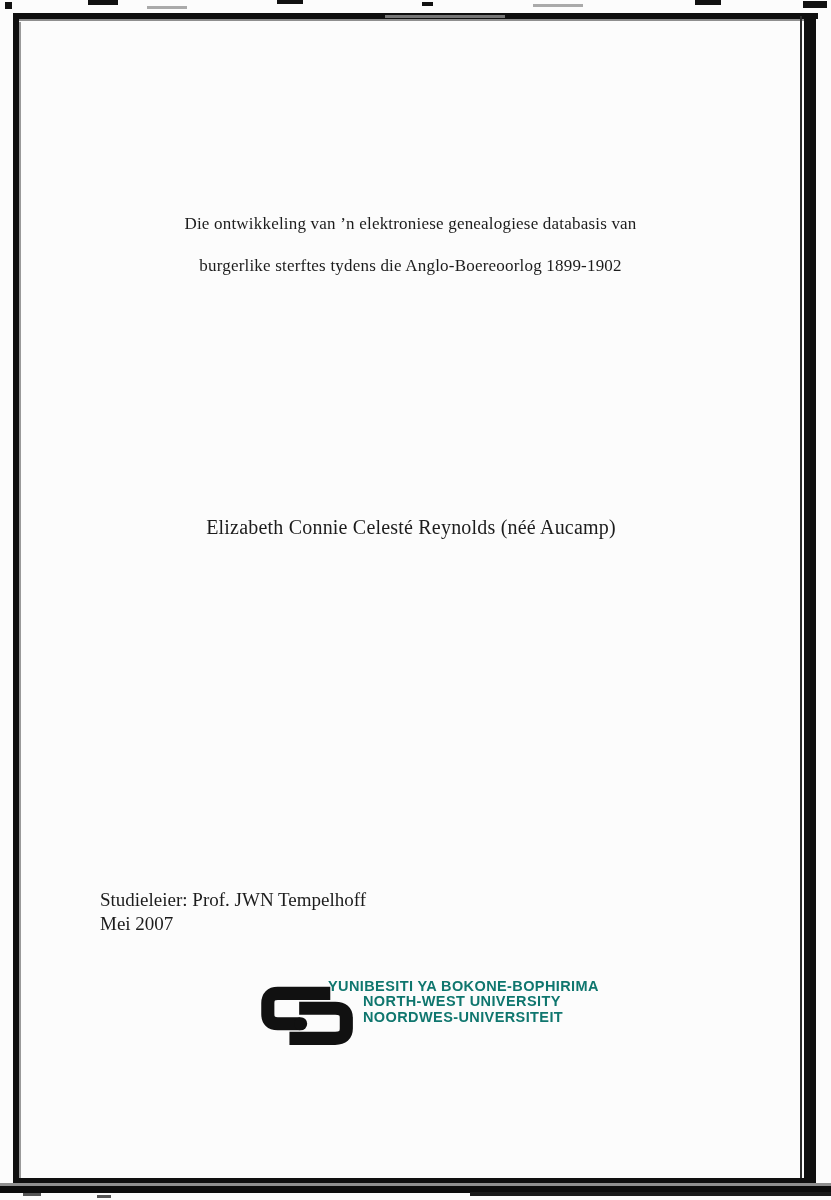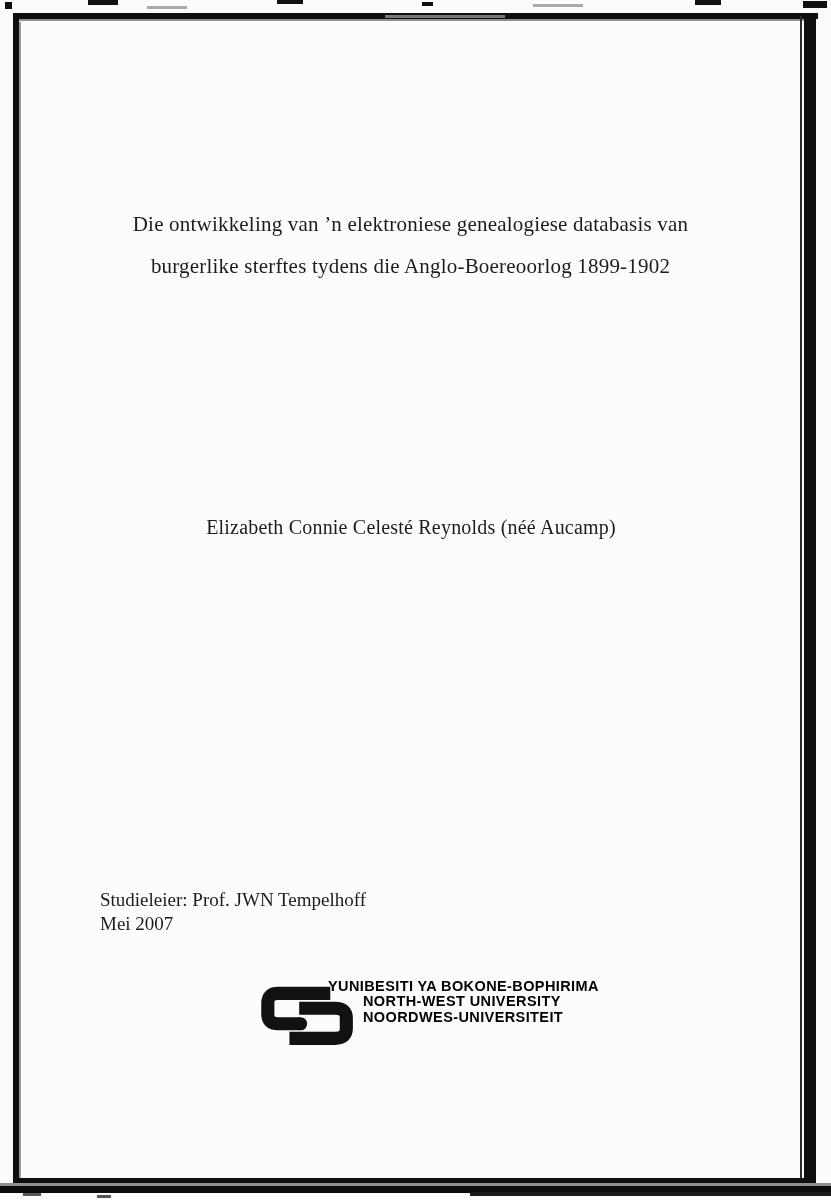--- a/index.html
+++ b/index.html
@@ -19,21 +19,21 @@
   .fr-right-thin{left:800px;top:16px;width:2px;height:1166px;background:#2a2a2a;}
   .fr-right{left:804px;top:13px;width:12px;height:1179px;}
   .fr-bottom{left:13px;top:1178px;width:803px;height:5px;}
   .fr-bottom-fringe{left:0;top:1183px;width:831px;height:3px;background:#8f8f8f;}
   .fr-bottom-band{left:0;top:1186px;width:831px;height:7px;background:#0c0c0c;}
   .fr-bottom-band2{left:470px;top:1192px;width:361px;height:4px;background:#1a1a1a;}
   .art{position:absolute;background:#111;}
   
   .title{
     position:absolute;top:203px;left:55px;right:65px;
-    text-align:center;font-size:21px;line-height:42px;
+    text-align:center;font-size:17px;line-height:42px;
     letter-spacing:.2px;
   }
   .byline{
     position:absolute;top:437px;left:0;right:18px;
     text-align:center;font-size:18px;
   }
   .author{
     position:absolute;top:516px;left:0;right:18px;
     text-align:center;font-size:20px;letter-spacing:.2px;padding-left:9px;
   }
@@ -46,21 +46,21 @@
   .supervisor{
     position:absolute;top:888px;left:100px;
     font-size:19px;line-height:23.5px;
   }
   .logo{position:absolute;top:978px;left:253px;width:330px;height:74px;}
   .logo svg{position:absolute;left:0;top:2px;}
   .logo-text{
     position:absolute;left:110px;top:1px;
     font-family:"Liberation Sans","DejaVu Sans",sans-serif;
     font-weight:700;font-size:14.5px;line-height:15.4px;
-    letter-spacing:.4px;color:#000000;white-space:nowrap;
+    letter-spacing:.4px;color:#0f766e;white-space:nowrap;
   }
   .logo-text .l1{margin-left:-35px;}
 </style>
 </head>
 <body>
 
 <div class="page">
 
   <div class="fr fr-top"></div>
   <div class="fr-top-fringe" style="position:absolute"></div>

